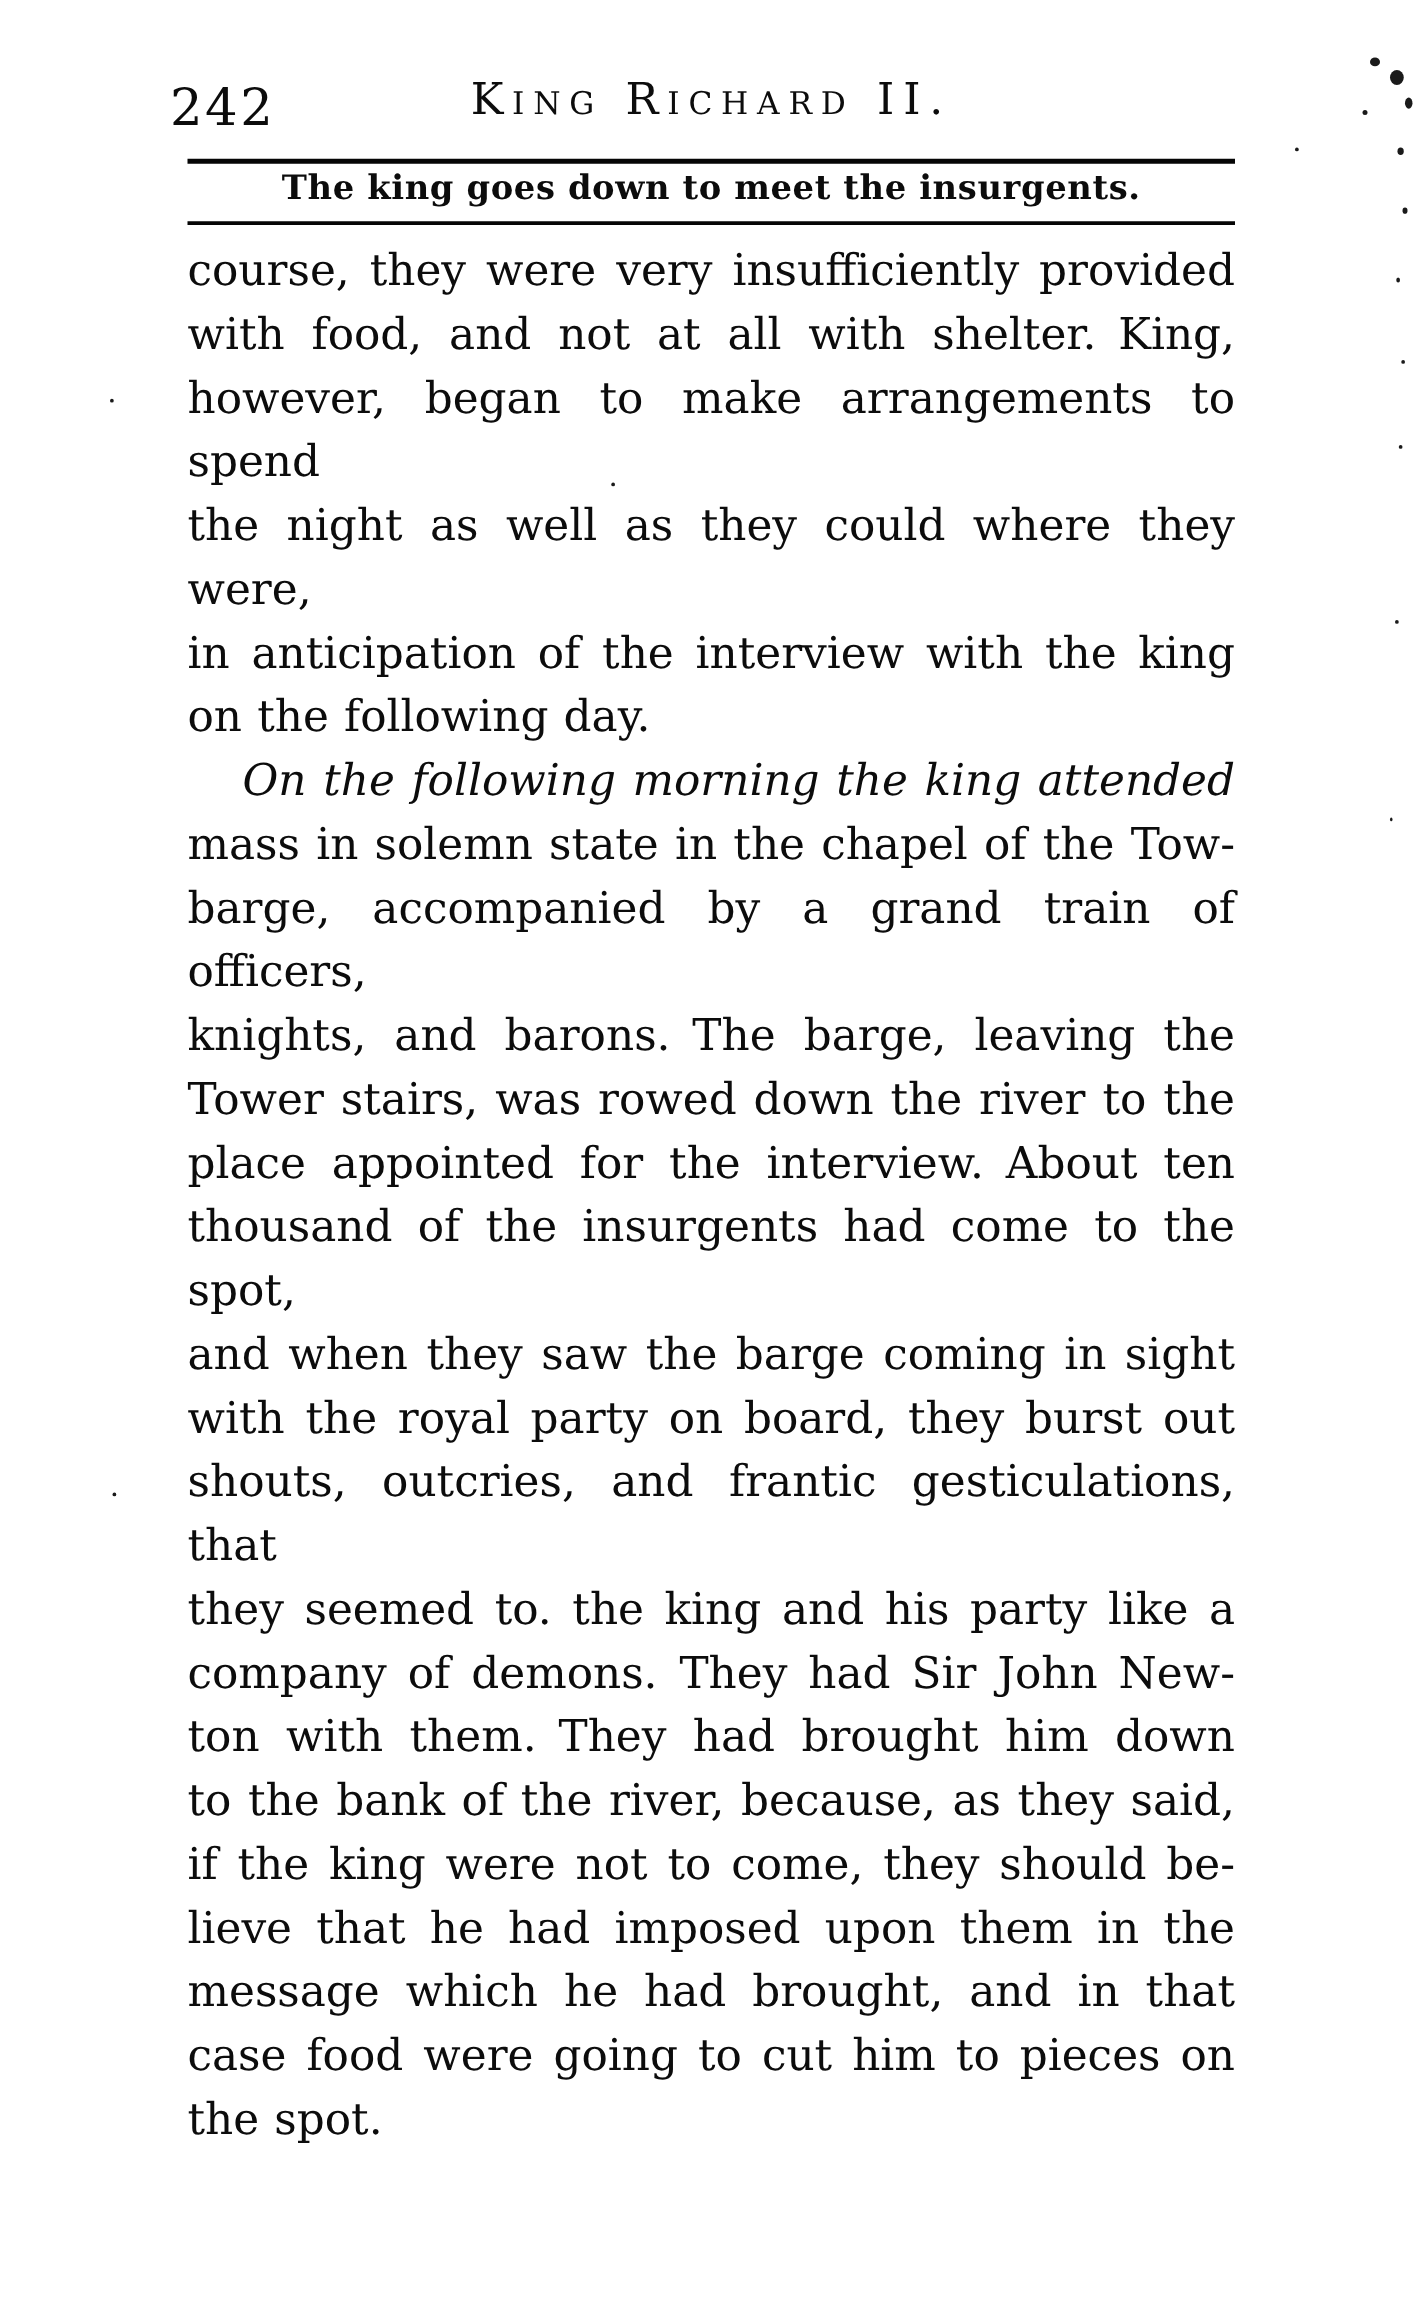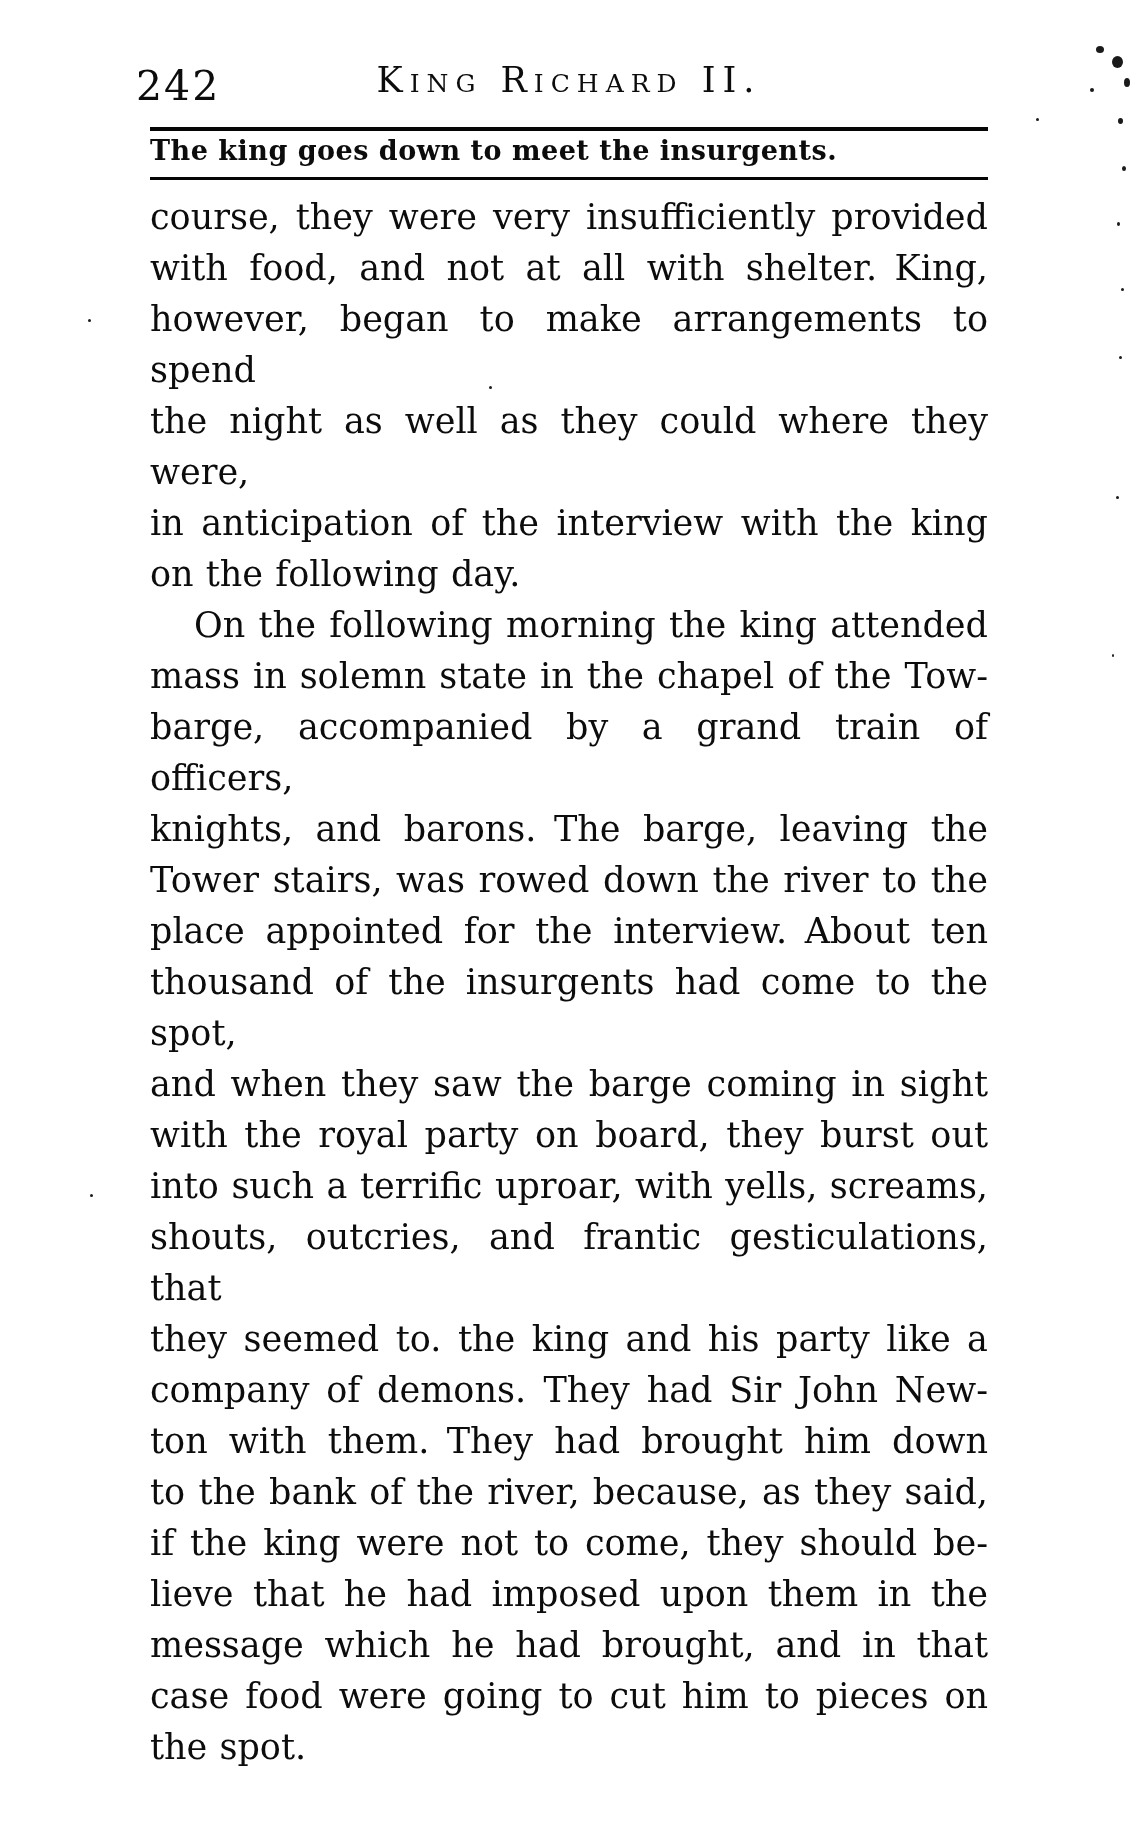--- a/index.html
+++ b/index.html
@@ -45,41 +45,41 @@
     width: 838px;
     background: #050505;
   }
   .rule-top { top: 101px; height: 4px; }
   .rule-bottom { top: 151px; height: 3px; }
   .running-head {
     position: absolute;
     left: 150px;
     top: 109px;
     width: 838px;
-    text-align: left;
+    text-align: center;
     font-weight: 700;
     font-size: 27px;
     letter-spacing: 0.5px;
   }
   .body-text {
     position: absolute;
     left: 150px;
     top: 166px;
     width: 838px;
     font-size: 35px;
     line-height: 51px;
     word-spacing: 1px;
   }
   .line { white-space: normal; }
   .line.just {
     text-align: justify;
     text-align-last: justify;
     -moz-text-align-last: justify;
   }
-  .line.indent { text-indent: 44px; }
+  .line.indent { text-indent: 44px; font-style: italic; }
   .speck {
     position: absolute;
     background: #1a1a1a;
     border-radius: 50%;
   }
 </style>
 </head>
 <body>
 
 <div class="page">
@@ -102,21 +102,20 @@
       <div class="line">on the following day.</div>
       <div class="line just indent">On the following morning the king attended</div>
       <div class="line just">mass in solemn state in the chapel of the Tow-</div>
       <div class="line just">barge, accompanied by a grand train of officers,</div>
       <div class="line just">knights, and barons. The barge, leaving the</div>
       <div class="line just">Tower stairs, was rowed down the river to the</div>
       <div class="line just">place appointed for the interview. About ten</div>
       <div class="line just">thousand of the insurgents had come to the spot,</div>
       <div class="line just">and when they saw the barge coming in sight</div>
       <div class="line just">with the royal party on board, they burst out</div>
-      <div class="line just">into such a terrific uproar, with yells, screams,</div>
       <div class="line just">shouts, outcries, and frantic gesticulations, that</div>
       <div class="line just">they seemed to. the king and his party like a</div>
       <div class="line just">company of demons. They had Sir John New-</div>
       <div class="line just">ton with them. They had brought him down</div>
       <div class="line just">to the bank of the river, because, as they said,</div>
       <div class="line just">if the king were not to come, they should be-</div>
       <div class="line just">lieve that he had imposed upon them in the</div>
       <div class="line just">message which he had brought, and in that</div>
       <div class="line just">case food were going to cut him to pieces on</div>
       <div class="line">the spot.</div>

